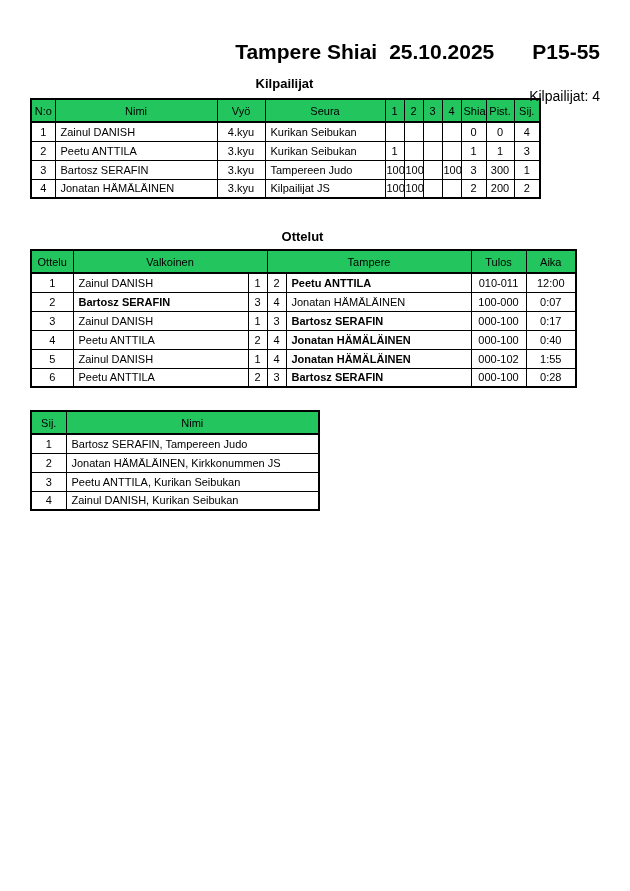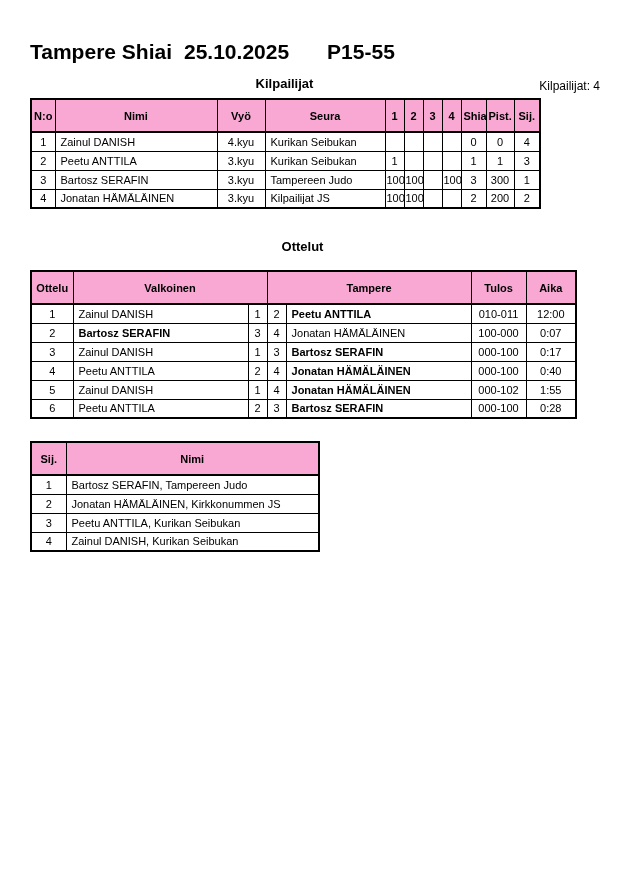--- a/index.html
+++ b/index.html
@@ -7,67 +7,67 @@
   body {
     width: 630px; height: 891px;
     font-family: "Liberation Sans", sans-serif;
     color: #000;
     position: relative;
     overflow: hidden;
   }
   .page { position: relative; width: 630px; height: 891px; padding: 36px 30px 0 30px; }
 
   .title-row {
-    display: flex; justify-content: flex-start; align-items: baseline;
+    display: flex; justify-content: flex-end; align-items: baseline;
     width: 570px; margin-top: 4px;
     font-size: 21px; font-weight: bold;
   }
   .title-row .t-name { margin-right: 12px; }
   .title-row .t-date { margin-right: 38px; }
 
   .subtitle-row { position: relative; width: 570px; margin-top: 3px; height: 16px; }
   .subtitle-row .section-title { display: block; width: 509px; text-align: center; margin-top: 12px; }
   .count-label {
-    position: absolute; right: 0; top: 3px;
-    font-size: 12px; font-weight: normal;
+    position: absolute; right: 0; top: 12px;
+    font-size: 14px; font-weight: normal;
   }
 
   .section-title { font-size: 13px; font-weight: bold; }
 
   table {
     border-collapse: collapse;
     table-layout: fixed;
     font-size: 11px;
     background: #fff;
     border: 2px solid #000;
   }
   th, td {
     border: 1px solid #000;
     padding: 2px 5px;
     height: 19px;
     overflow: hidden;
     white-space: nowrap;
   }
   thead th {
-    background: #f9a8d4;
-    font-weight: bold;
-    height: 33px;
+    background: #22c55e;
+    font-weight: normal;
+    height: 23px;
     padding: 1px 2px;
     text-align: center;
     border-bottom: 2px solid #000;
   }
   td.center { text-align: center; padding: 2px 1px; }
   td.left { text-align: left; }
   td .winner, td.winner { font-weight: bold; }
 
   .tbl-competitors { width: 509px; margin-top: 6px; }
   .section { margin-top: 0; }
   .section-matches { margin-top: 30px; width: 545px; }
   .section-matches .section-title { text-align: center; width: 545px; }
-  .tbl-matches { width: 545px; margin-top: 16px; padding-left: 12px; }
+  .tbl-matches { width: 545px; margin-top: 5px; padding-left: 12px; }
   .section-results { margin-top: 22px; width: 288px; }
   .section-results .section-title { text-align: center; width: 288px; }
   .tbl-results { width: 288px; margin-top: 5px; }
 </style>
 </head>
 <body>
 
 <div class="page">
 
   <div class="title-row">

